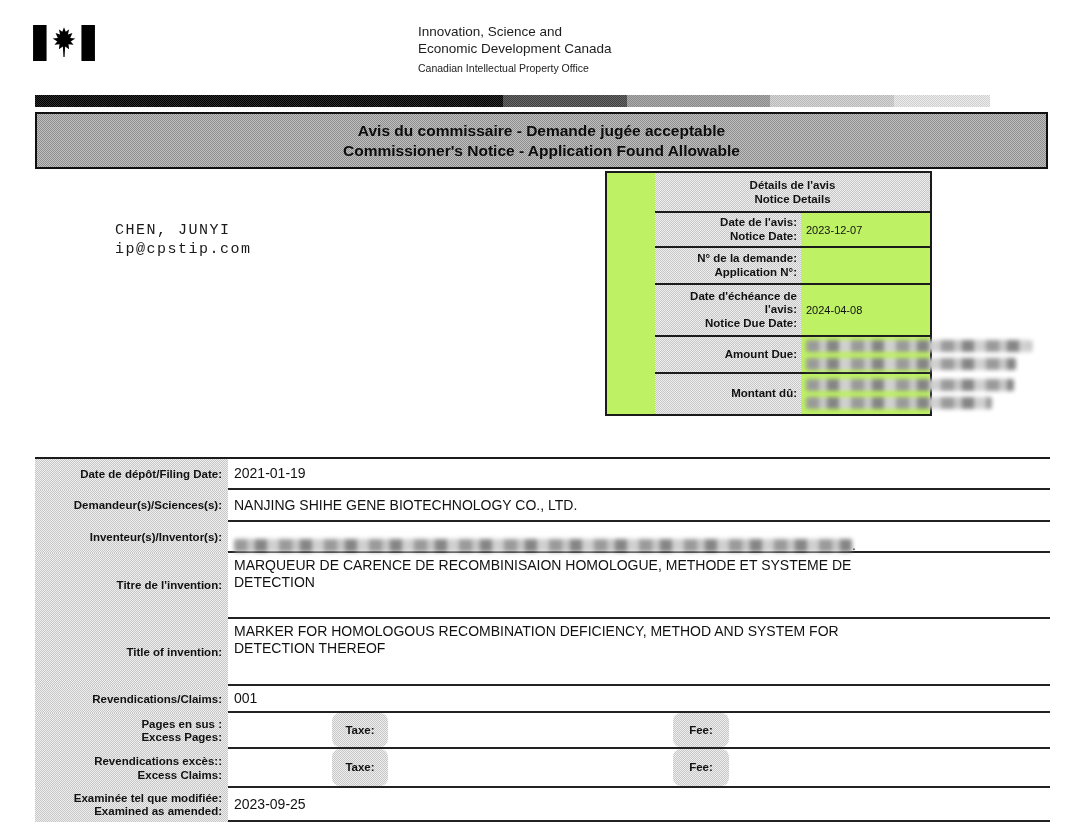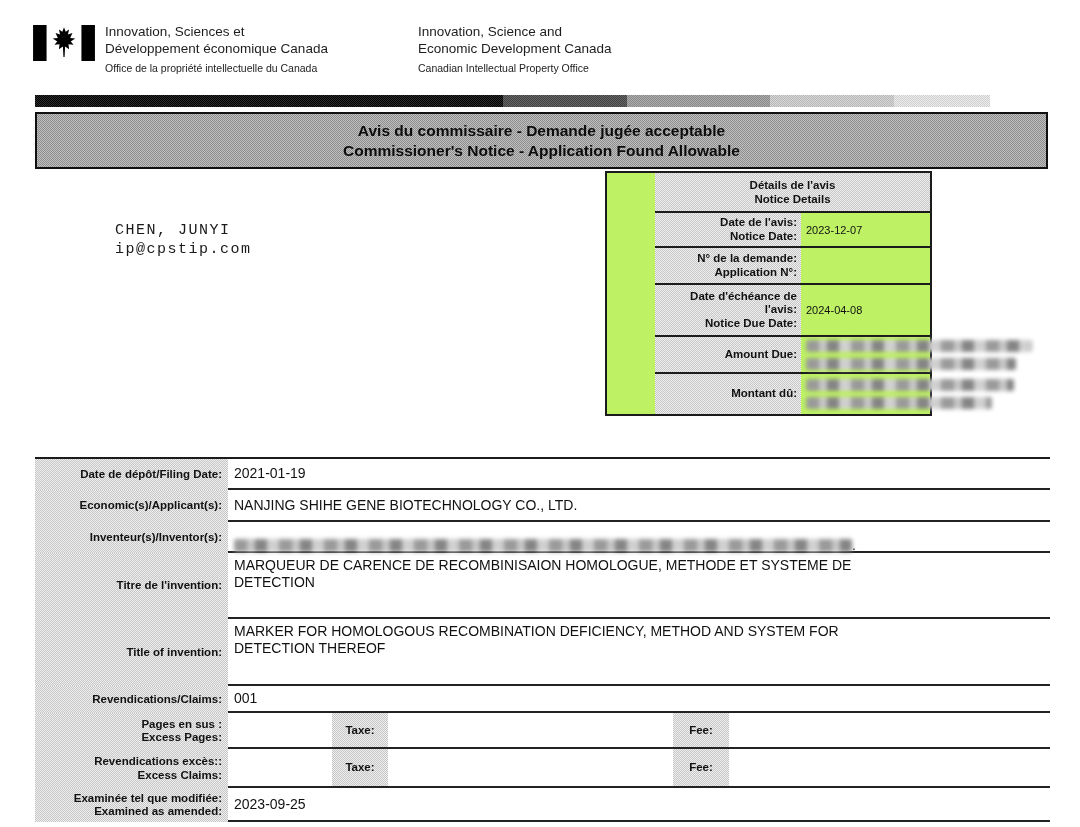--- a/index.html
+++ b/index.html
@@ -59,42 +59,37 @@
   .r6{height:27px}.r7{height:36px}.r8{height:39px}.r9{height:34px}
   .a-lbl { flex:0 0 193px; display:flex; flex-direction:column; justify-content:center; align-items:flex-end;
     text-align:right; padding-right:6px; font-weight:bold; font-size:11.5px; line-height:13.5px;
     white-space:pre-line; color:#111; }
   .a-val { flex:1; border-bottom:2px solid #222; display:flex; flex-direction:column; justify-content:center;
     padding-left:6px; font-size:14px; line-height:17px; white-space:pre-line; color:#111; }
   .r4 .a-val, .r5 .a-val { justify-content:flex-start; padding-top:4px; }
   .a-val.fees { flex-direction:row; padding:0; align-items:stretch; }
   .fee-sp1 { width:104px; } .fee-sp2 { width:285px; } .fee-spL { flex:1; }
   .fee-box { width:56px; display:flex; align-items:center; justify-content:center;
-    font-weight:bold; font-size:11.5px; color:#111; }
+    font-weight:bold; font-size:11.5px; color:#111;border-radius:8px; }
 </style>
 </head>
 <body>
 
 <div class="page">
 
   <div class="flag">
     <svg viewBox="0 0 110 64" width="62" height="36">
       <rect x="0" y="0" width="24" height="64" fill="#000"></rect>
       <rect x="86" y="0" width="24" height="64" fill="#000"></rect>
       <g transform="translate(30,2) scale(0.5)">
         <path fill="#000" d="M50 4 L56 20 L68 12 L64 30 L80 24 L72 42 L90 44 L74 55 L84 66 L66 64 L68 82 L54 72 L52 110 L48 110 L46 72 L32 82 L34 64 L16 66 L26 55 L10 44 L28 42 L20 24 L36 30 L32 12 L44 20 Z"></path>
       </g>
     </svg>
   </div>
 
-  <div class="hdr-block hdr-fr">
-    <div class="hdr-line">Innovation, Sciences et</div>
-    <div class="hdr-line">Développement économique Canada</div>
-    <div class="hdr-sub">Office de la propriété intellectuelle du Canada</div>
-  </div>
 
   <div class="hdr-block hdr-en">
     <div class="hdr-line">Innovation, Science and</div>
     <div class="hdr-line">Economic Development Canada</div>
     <div class="hdr-sub">Canadian Intellectual Property Office</div>
   </div>
 
   <div class="grad-bar"></div>
 
   <div class="banner dither-m">
@@ -142,21 +137,21 @@
       </div>
     </div>
   </div>
 
   <div class="app">
     <div class="a-row r1">
       <div class="a-lbl dither-l">Date de dépôt/Filing Date:</div>
       <div class="a-val">2021-01-19</div>
     </div>
     <div class="a-row r2">
-      <div class="a-lbl dither-l">Economic(s)/Applicant(s):</div>
+      <div class="a-lbl dither-l">Demandeur(s)/Sciences(s):</div>
       <div class="a-val">NANJING SHIHE GENE BIOTECHNOLOGY CO., LTD.</div>
     </div>
     <div class="a-row r3">
       <div class="a-lbl dither-l">Inventeur(s)/Inventor(s):</div>
       <div class="a-val">
         <div>
           <span class="redact inline" style="width:618px;height:13px;"></span><span>.</span>
         </div>
       </div>
     </div>

